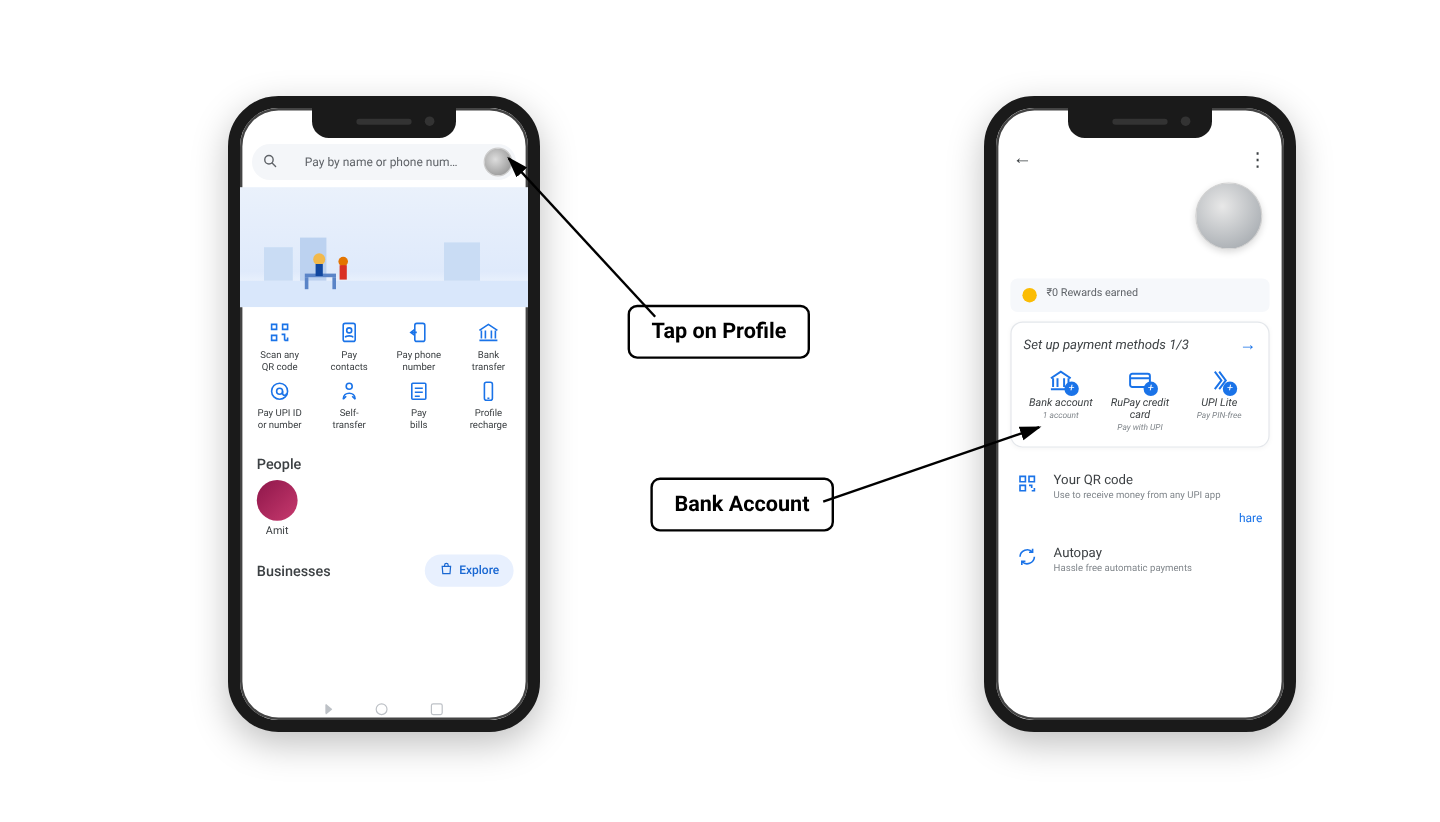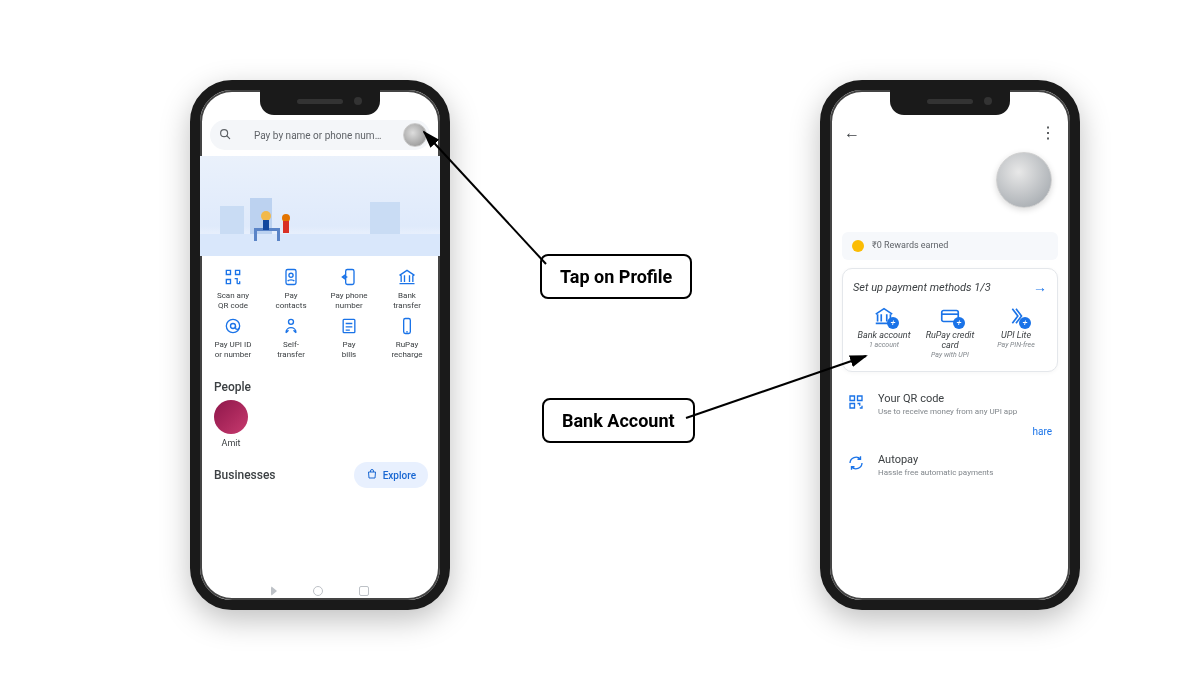--- a/index.html
+++ b/index.html
@@ -234,21 +234,21 @@
   .callout{
     position:absolute;
     border:2px solid #000;
     border-radius:8px;
     background:#fff;
     padding:10px 18px;
     font-weight:700;
     font-size:18px;
     white-space:nowrap;
   }
-  .callout.c1{ top:234px; left:520px; }
+  .callout.c1{ top:234px; left:503px; }
   .callout.c2{ top:378px; left:522px; }
 
   svg.connector{ position:absolute; overflow:visible; pointer-events:none; }
 
 </style>
 </head>
 <body>
 
 <div class="canvas">
 
@@ -354,21 +354,21 @@
           <span>Pay</span>
           <span>bills</span>
         </div>
         <div class="gcell">
           <span class="ic">
               <svg viewBox="0 0 24 24">
                 <rect x="8" y="3" width="8" height="18" rx="2"></rect>
                 <path d="M11 19h2"></path>
               </svg>
             </span>
-          <span>RuPay</span>
+          <span>Profile</span>
           <span>recharge</span>
         </div>
       </div>
 
       <div class="section-h">People</div>
       <div class="people-row">
         <div class="person">
           <div class="av"></div>
           <span>Amit</span>
         </div>

